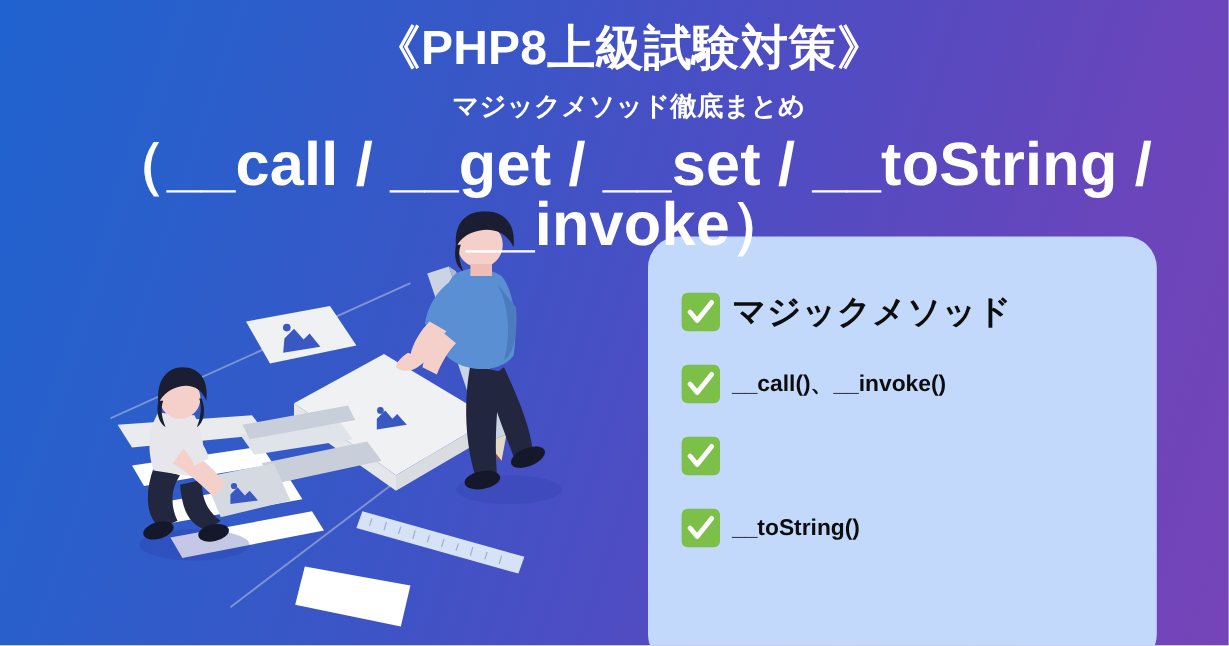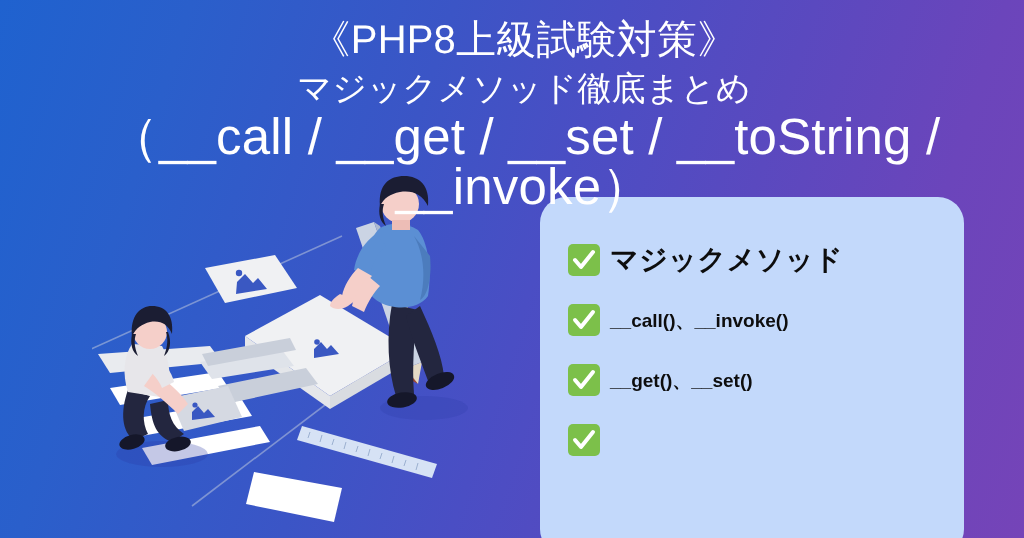--- a/index.html
+++ b/index.html
@@ -24,31 +24,31 @@
     left: 0;
     right: 0;
     top: 14px;
     text-align: center;
     color: #ffffff;
     z-index: 6;
     pointer-events: none;
   }
   .headline .line {
     display: block;
-    font-weight: 400;
+    font-weight: 700;
     letter-spacing: 0.2px;
     text-rendering: geometricPrecision;
     margin-left: 24px;
   }
   .headline .line-1 {
     font-size: 40px;
     line-height: 52px;
   }
   .headline .line-2 {
-    font-size: 34px;
+    font-size: 22px;
     line-height: 46px;
   }
   .headline .line-3 {
     font-size: 51px;
     line-height: 50px;
   }
 
   
   .illustration {
     position: absolute;
@@ -269,26 +269,26 @@
       </span>
       <span class="check-label">__call()、__invoke()</span>
     </div>
 
     <div class="check-item">
       <span class="check-box">
         <svg viewBox="0 0 24 22" xmlns="http://www.w3.org/2000/svg" aria-hidden="true">
           <path d="M3 11 L9 18 L21 3" fill="none" stroke="#ffffff" stroke-width="4" stroke-linecap="round" stroke-linejoin="round"></path>
         </svg>
       </span>
-      <span class="check-label">__get()、__set()</span>
-    </div>
-
-    <div class="check-item">
-      <span class="check-box">
-        <svg viewBox="0 0 24 22" xmlns="http://www.w3.org/2000/svg" aria-hidden="true">
-          <path d="M3 11 L9 18 L21 3" fill="none" stroke="#ffffff" stroke-width="4" stroke-linecap="round" stroke-linejoin="round"></path>
-        </svg>
-      </span>
+    </div>
+
+    <div class="check-item">
+      <span class="check-box">
+        <svg viewBox="0 0 24 22" xmlns="http://www.w3.org/2000/svg" aria-hidden="true">
+          <path d="M3 11 L9 18 L21 3" fill="none" stroke="#ffffff" stroke-width="4" stroke-linecap="round" stroke-linejoin="round"></path>
+        </svg>
+      </span>
+      <span class="check-label">__toString()</span>
     </div>
 
   </div>
 
 </div>
 
 </body></html>

